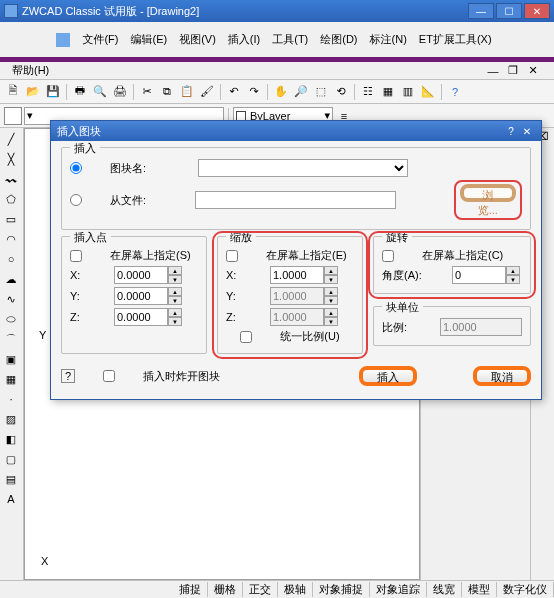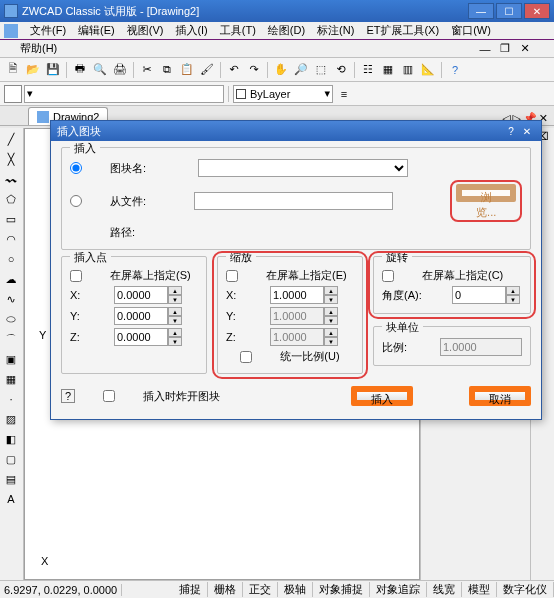--- a/index.html
+++ b/index.html
@@ -4,24 +4,24 @@
 <style>
 * { box-sizing: border-box; margin: 0; padding: 0; font-family: "Microsoft YaHei", SimSun, Arial, sans-serif; font-size: 11px; }
 body { width: 554px; height: 598px; background: #e8e8e8; overflow: hidden; position: relative; }
 
 .titlebar { height: 22px; background: linear-gradient(#3a7cd4, #2c63b8); color: #fff; display: flex; align-items: center; padding: 10px 4px; }
 .titlebar .icon { width: 14px; height: 14px; background: #6fa8e8; border: 1px solid #2c5a9c; margin-right: 4px; }
 .titlebar .title { flex: 1; font-size: 11px; }
 .titlebar .win-btn { width: 26px; height: 16px; background: #4a85d8; border: 1px solid #2c5a9c; margin-left: 2px; display: flex; align-items: center; justify-content: center; color: #fff; font-size: 10px; cursor: pointer; }
 .titlebar .win-btn.close { background: #d65a5a; }
 
-.menubar { height: 18px; background: #f0f0f0; border-bottom: 1px solid #701a75; display: flex; align-items: center; padding: 0 4px; }
+.menubar { height: 40px; background: #f0f0f0; border-bottom: 5px solid #701a75; display: flex; align-items: center; padding: 0 4px; justify-content: center; }
 .menubar .zw-icon { width: 14px; height: 14px; background: #6fa8e8; margin-right: 6px; }
 .menubar .menu-item { padding: 2px 6px; cursor: pointer; }
-.menubar2 { height: 18px; background: #f0f0f0; border-bottom: 1px solid #c0c0c0; display: flex; align-items: center; padding: 0 20px; }
+.menubar2 { height: 18px; background: #f0f0f0; border-bottom: 1px solid #c0c0c0; display: flex; align-items: center; padding: 0 12px; }
 
 .toolbar { height: 24px; background: #f4f4f4; border-bottom: 1px solid #c0c0c0; display: flex; align-items: center; padding: 2px 4px; gap: 2px; }
 .tb-btn { width: 18px; height: 18px; border: 1px solid transparent; display: flex; align-items: center; justify-content: center; cursor: pointer; }
 .tb-sep { width: 1px; height: 16px; background: #c0c0c0; margin: 0 2px; }
 .tb-combo { height: 18px; border: 1px solid #a0a0a0; background: #fff; padding: 0 2px; display:flex; align-items:center; }
 
 .doc-tabs { height: 20px; background: #e8e8e8; border-bottom: 1px solid #b0b0b0; display: flex; align-items: flex-end; padding-left: 28px; }
 .doc-tab { height: 18px; background: #fff; border: 1px solid #a0a0a0; border-bottom: none; border-radius: 3px 3px 0 0; padding: 0 8px; display: flex; align-items: center; gap: 4px; }
 .doc-tab .dicon { width: 12px; height: 12px; background: #6fa8e8; }
 .doc-tabs .tab-nav { margin-left: auto; display: flex; gap: 2px; padding-right: 6px; font-size:10px; }
@@ -51,21 +51,21 @@
 .groupbox .gb-title { position: absolute; top: -7px; left: 8px; background: #f4f4f4; padding: 0 4px; font-size: 11px; }
 .row { display: flex; align-items: center; margin: 3px 0; gap: 24px; }
 .lbl { width: 64px; }
 .radio, .check { margin-right: 4px; width:12px; height:12px; }
 .combo, .txt { border: 1px solid #a0a0a0; background: #fff; height: 18px; padding: 0 2px; }
 .txt-ro { background: #f0f0f0; color: #808080; }
 .spinner { width: 70px; display:flex; }
 .spinner input { width: 54px; height:18px; border:1px solid #a0a0a0; padding:0 2px; }
 .spinner .spin { width: 14px; display:flex; flex-direction:column; }
 .spinner .sp { height:9px; border:1px solid #a0a0a0; background:#e8e8e8; font-size:6px; display:flex; align-items:center; justify-content:center; cursor:pointer; }
-.btn { height: 20px; padding: 0 14px; border: 6px solid #f97316; background: linear-gradient(#fcfcfc,#e4e4e4); border-radius: 2px; cursor: pointer; }
+.btn { height: 20px; padding: 0 14px; border: 4px solid #f97316; background: linear-gradient(#fcfcfc,#e4e4e4); border-radius: 8px; cursor: pointer; }
 .browse-btn { height: 18px; color: #c08040; border-color: #d0a070; background:#fdfbf8; padding:0 10px; }
 .g-scale { position:relative; }
 .g-scale::after { content:""; position:absolute; inset:-6px -6px -6px -6px; border:2px solid #e04040; border-radius:10px; pointer-events:none; }
 .g-rotate::after { content:""; position:absolute; inset:-6px -6px -6px -6px; border:2px solid #e04040; border-radius:10px; pointer-events:none; }
 .browse-wrap { display:inline-block; border:2px solid #e04040; border-radius:8px; padding:2px 4px; }
 
 .cols { display:flex; gap:10px; }
 .col { flex:1; }
 </style>
 </head>
@@ -82,21 +82,20 @@
 <div class="menubar">
   <div class="zw-icon"></div>
   <div class="menu-item">文件(F)</div>
   <div class="menu-item">编辑(E)</div>
   <div class="menu-item">视图(V)</div>
   <div class="menu-item">插入(I)</div>
   <div class="menu-item">工具(T)</div>
   <div class="menu-item">绘图(D)</div>
   <div class="menu-item">标注(N)</div>
   <div class="menu-item">ET扩展工具(X)</div>
-  <div class="menu-item">窗口(W)</div>
 </div>
 <div class="menubar2">
   <div class="menu-item">帮助(H)</div>
   <div style="margin-left:auto; display:flex; gap:2px;">
     <div class="tb-btn">—</div>
     <div class="tb-btn">❐</div>
     <div class="tb-btn">✕</div>
   </div>
 </div>
 
@@ -203,21 +202,20 @@
     <div class="lt">⇥</div>
     <div class="lt">⊟</div>
     <div class="lt">⊕</div>
     <div class="lt">◣</div>
     <div class="lt">◜</div>
     <div class="lt">✹</div>
   </div>
 </div>
 
 <div class="statusbar">
-  <div class="coords">6.9297, 0.0229, 0.0000</div>
   <div style="flex:1"></div>
   <div class="sb">捕捉</div>
   <div class="sb">栅格</div>
   <div class="sb">正交</div>
   <div class="sb">极轴</div>
   <div class="sb">对象捕捉</div>
   <div class="sb">对象追踪</div>
   <div class="sb">线宽</div>
   <div class="sb">模型</div>
   <div class="sb">数字化仪</div>
@@ -240,24 +238,20 @@
       </div>
       <div class="row">
         <input type="radio" class="radio" style="">
         <span class="lbl">从文件:</span>
         <input class="txt" style="width: 210px;">
         <span style="width:10px;"></span>
         <span class="browse-wrap">
           <button class="btn browse-btn">浏览...</button>
         </span>
       </div>
-      <div class="row">
-        <span style="width:16px;"></span>
-        <span class="lbl">路径:</span>
-      </div>
     </div>
 
     <div class="cols">
 
       <div class="col groupbox">
         <div class="gb-title">插入点</div>
         <div class="row">
             <input type="checkbox" class="check" style="">
             <span>在屏幕上指定(S)</span>
           </div>

